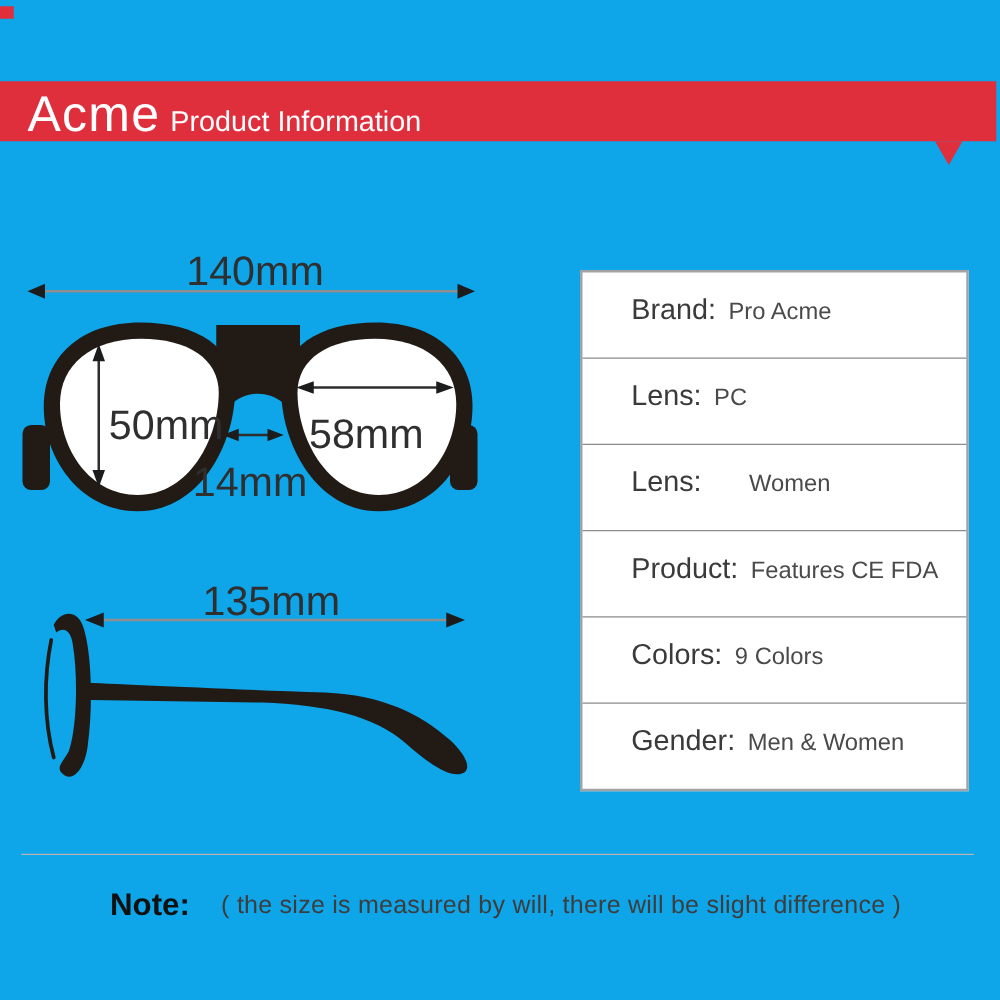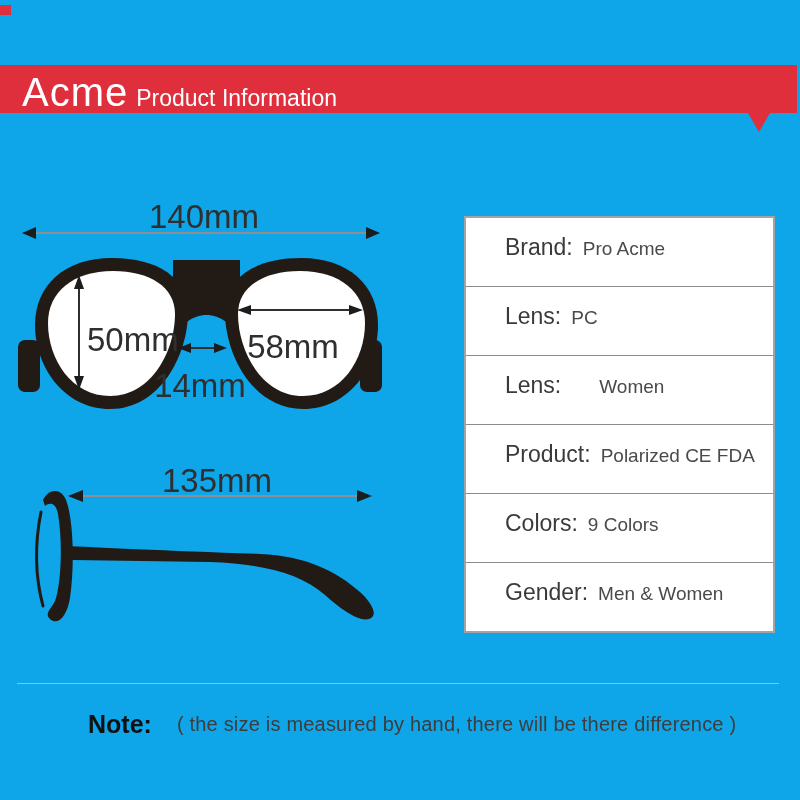--- a/index.html
+++ b/index.html
@@ -104,24 +104,24 @@
       <path class="side-arc" d="M 31 72 C 25 102 25 136 33 166"></path>
 
       <path class="ink" d="M 55 106 C 82 107 160 111 250 114 C 296 116 326 131 350 152 C 362 163 369 176 359 179 C 349 182 332 170 315 155 C 289 132 250 124 200 122 L 63 120 C 53 118 50 108 55 106 Z"></path>
     </g>
   </svg>
 
   <div class="spec-table">
       <div class="spec-row"><span class="spec-label">Brand:</span><span class="spec-value">Pro Acme</span></div>
       <div class="spec-row"><span class="spec-label">Lens:</span><span class="spec-value">PC</span></div>
       <div class="spec-row"><span class="spec-label">Lens:</span><span class="spec-value">Women</span></div>
-      <div class="spec-row"><span class="spec-label">Product:</span><span class="spec-value">Polarized CE FDA</span></div>
+      <div class="spec-row"><span class="spec-label">Product:</span><span class="spec-value">Features CE FDA</span></div>
       <div class="spec-row"><span class="spec-label">Colors:</span><span class="spec-value">9 Colors</span></div>
       <div class="spec-row"><span class="spec-label">Gender:</span><span class="spec-value">Men &amp; Women</span></div>
     </div>
 
   <div class="divider"></div>
   <div class="note-row">
     <span class="note-label">Note:</span>
-    <span class="note-text">( the size is measured by hand, there will be there difference )</span>
+    <span class="note-text">( the size is measured by will, there will be slight difference )</span>
   </div>
 
 </div>
 
 </body></html>

